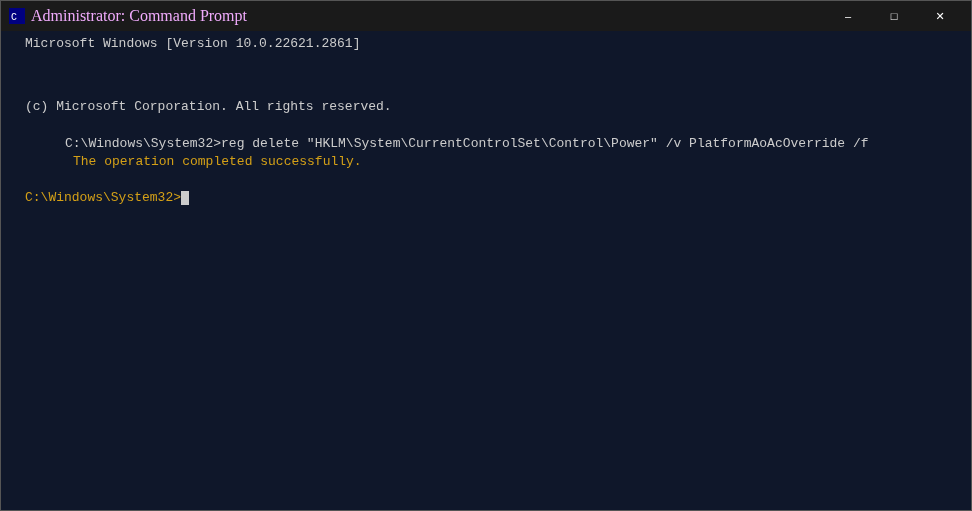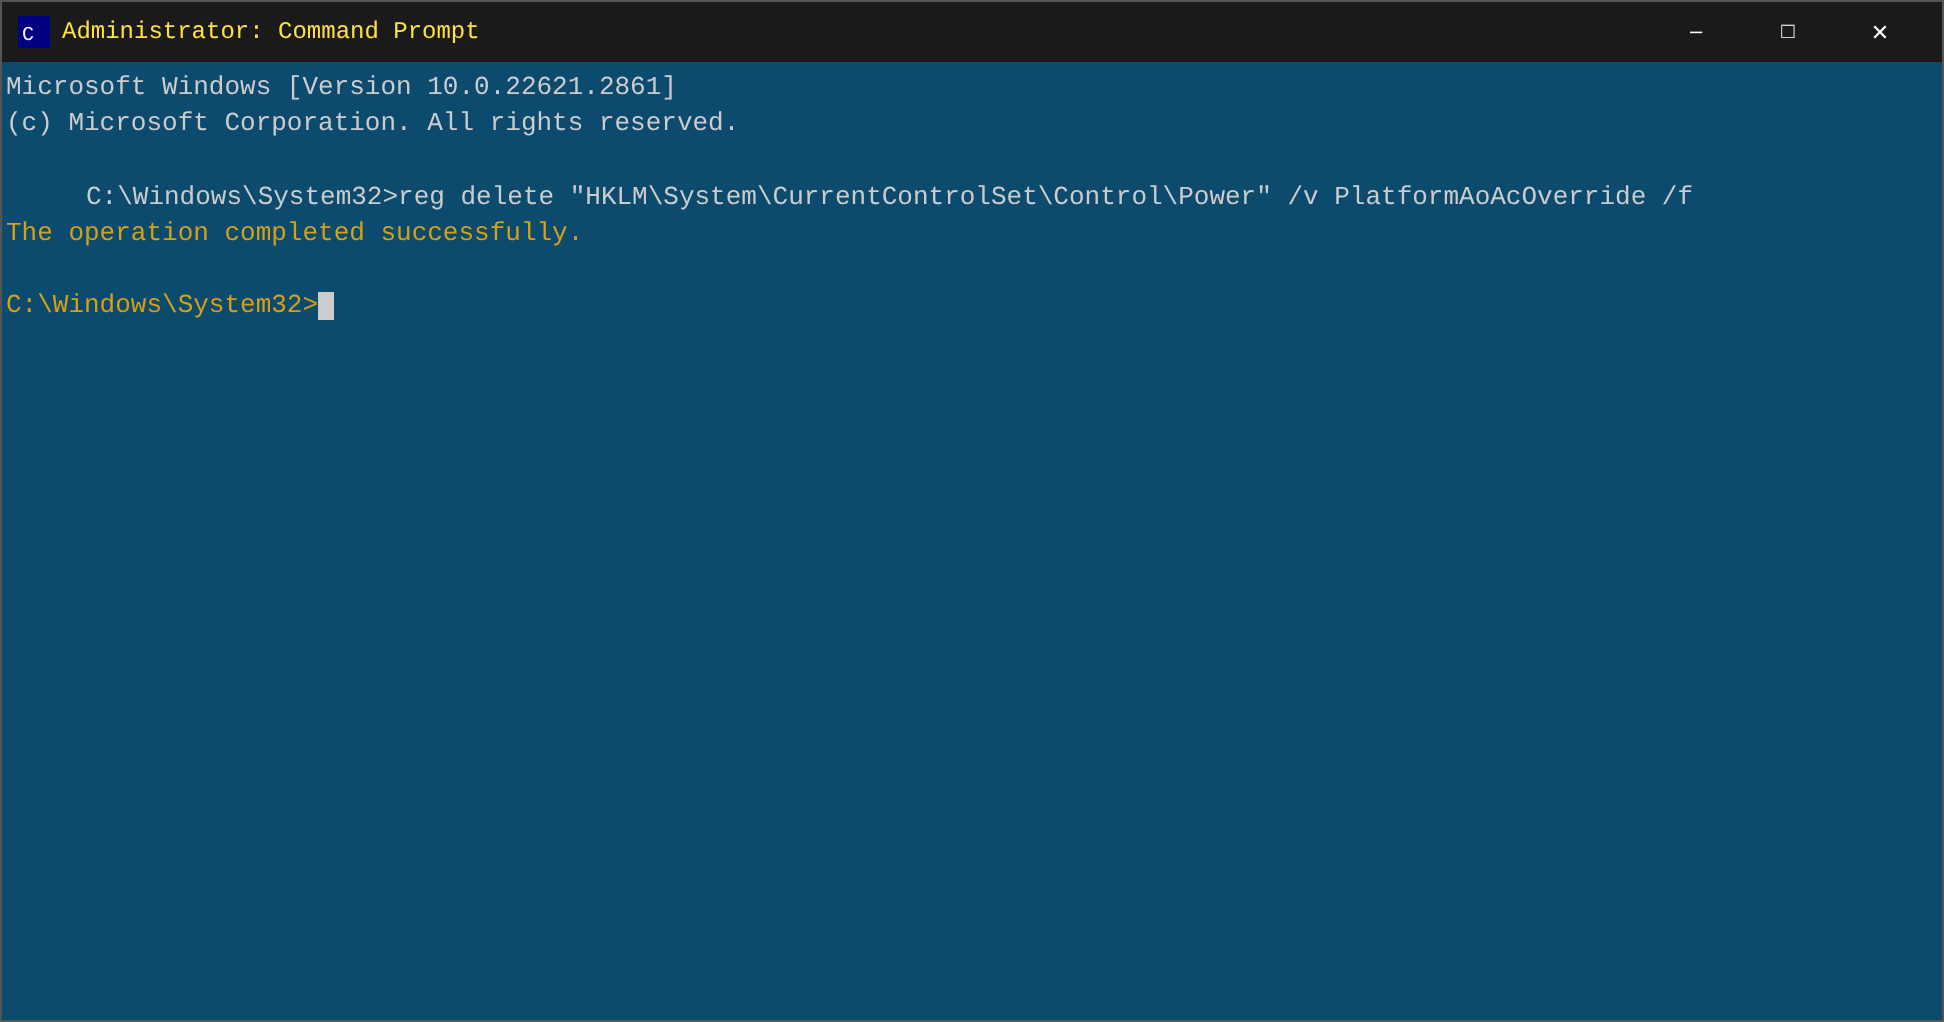--- a/index.html
+++ b/index.html
@@ -45,23 +45,23 @@
       flex-shrink: 0;
     }
 
     .title-bar-icon svg {
       width: 16px;
       height: 16px;
     }
 
     .title-bar-text {
       flex: 1;
-      color: #fde047;
-      font-family: Liberation Mono, monospace;
-      font-size: 12px;
+      color: #f0abfc;
+      font-family: Liberation Serif, serif;
+      font-size: 16px;
     }
 
     .title-bar-controls {
       display: flex;
       gap: 0;
     }
 
     .title-bar-btn {
       width: 46px;
       height: 30px;
@@ -71,35 +71,36 @@
       color: #fff;
       font-size: 11px;
       cursor: pointer;
       background: transparent;
       border: none;
       outline: none;
     }
 
     .console-area {
       flex: 1;
-      background: #0c4a6e;
-      padding: 4px 2px;
+      background: #0f172a;
+      padding: 4px 24px;
       overflow: hidden;
       color: #cccccc;
       font-family: 'Courier New', Courier, monospace;
       font-size: 13px;
       line-height: 1.4;
     }
 
     .line-version {
       color: #cccccc;
     }
 
     .line-copyright {
       color: #cccccc;
+      margin-top: 45px;
     }
 
     .line-blank {
       height: 1.4em;
     }
 
     .line-command {
       color: #cccccc;
       margin-left: 40px;
     }
@@ -107,20 +108,21 @@
     .line-command .prompt {
       color: #cccccc;
     }
 
     .line-command .cmd-text {
       color: #cccccc;
     }
 
     .line-result {
       color: #d4a017;
+      margin-left: 48px;
     }
 
     .line-cursor {
       color: #d4a017;
     }
 
     .cursor-block {
       display: inline-block;
       width: 8px;
       height: 14px;

